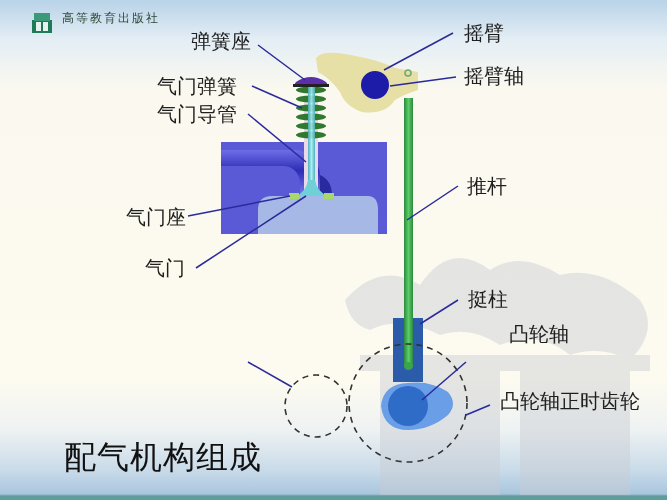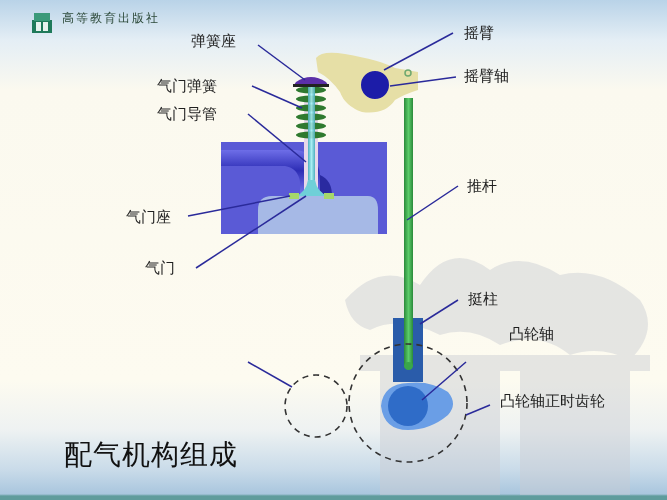--- a/index.html
+++ b/index.html
@@ -6,26 +6,26 @@
     body {
       width: 667px; height: 500px; overflow: hidden; position: relative;
       font-family: "DejaVu Sans", sans-serif;
       background: linear-gradient(to bottom, #b9d3e8 0px, #e4eef5 40px, #fbf9ef 90px, #fdfbf0 380px, #eef2f2 430px, #c9dbe9 470px, #a9c6de 494px, #5f9c9c 496px, #5f9c9c 500px);
     }
     .stage { position: absolute; left: 0; top: 0; width: 667px; height: 500px; }
     .header { position: absolute; left: 30px; top: 10px; height: 28px; display: flex; align-items: flex-start; gap: 8px; }
     .logo { width: 24px; height: 24px; }
     .publisher { font-family: "DejaVu Serif", serif; font-size: 12px; color: #2d4a3a; letter-spacing: 2px; }
     .label {
-      position: absolute; font-family: Liberation Sans, sans-serif; font-size: 15px; color: #1f1f1f;
+      position: absolute; font-family: Liberation Mono, monospace; font-size: 20px; color: #1f1f1f;
       white-space: nowrap; line-height: 1;
     }
     .title {
       position: absolute; left: 64px; top: 441px; font-family: "DejaVu Sans", sans-serif;
-      font-size: 28px; color: #111; letter-spacing: 1px; line-height: 1;
+      font-size: 32px; color: #111; letter-spacing: 1px; line-height: 1;
     }
     svg.diagram { position: absolute; left: 0; top: 0; }
   </style>
 </head>
 <body>
 
 <div class="stage">
 
   <svg class="diagram" width="667" height="500">
     <g fill="#c9ccd3" opacity="0.45">

